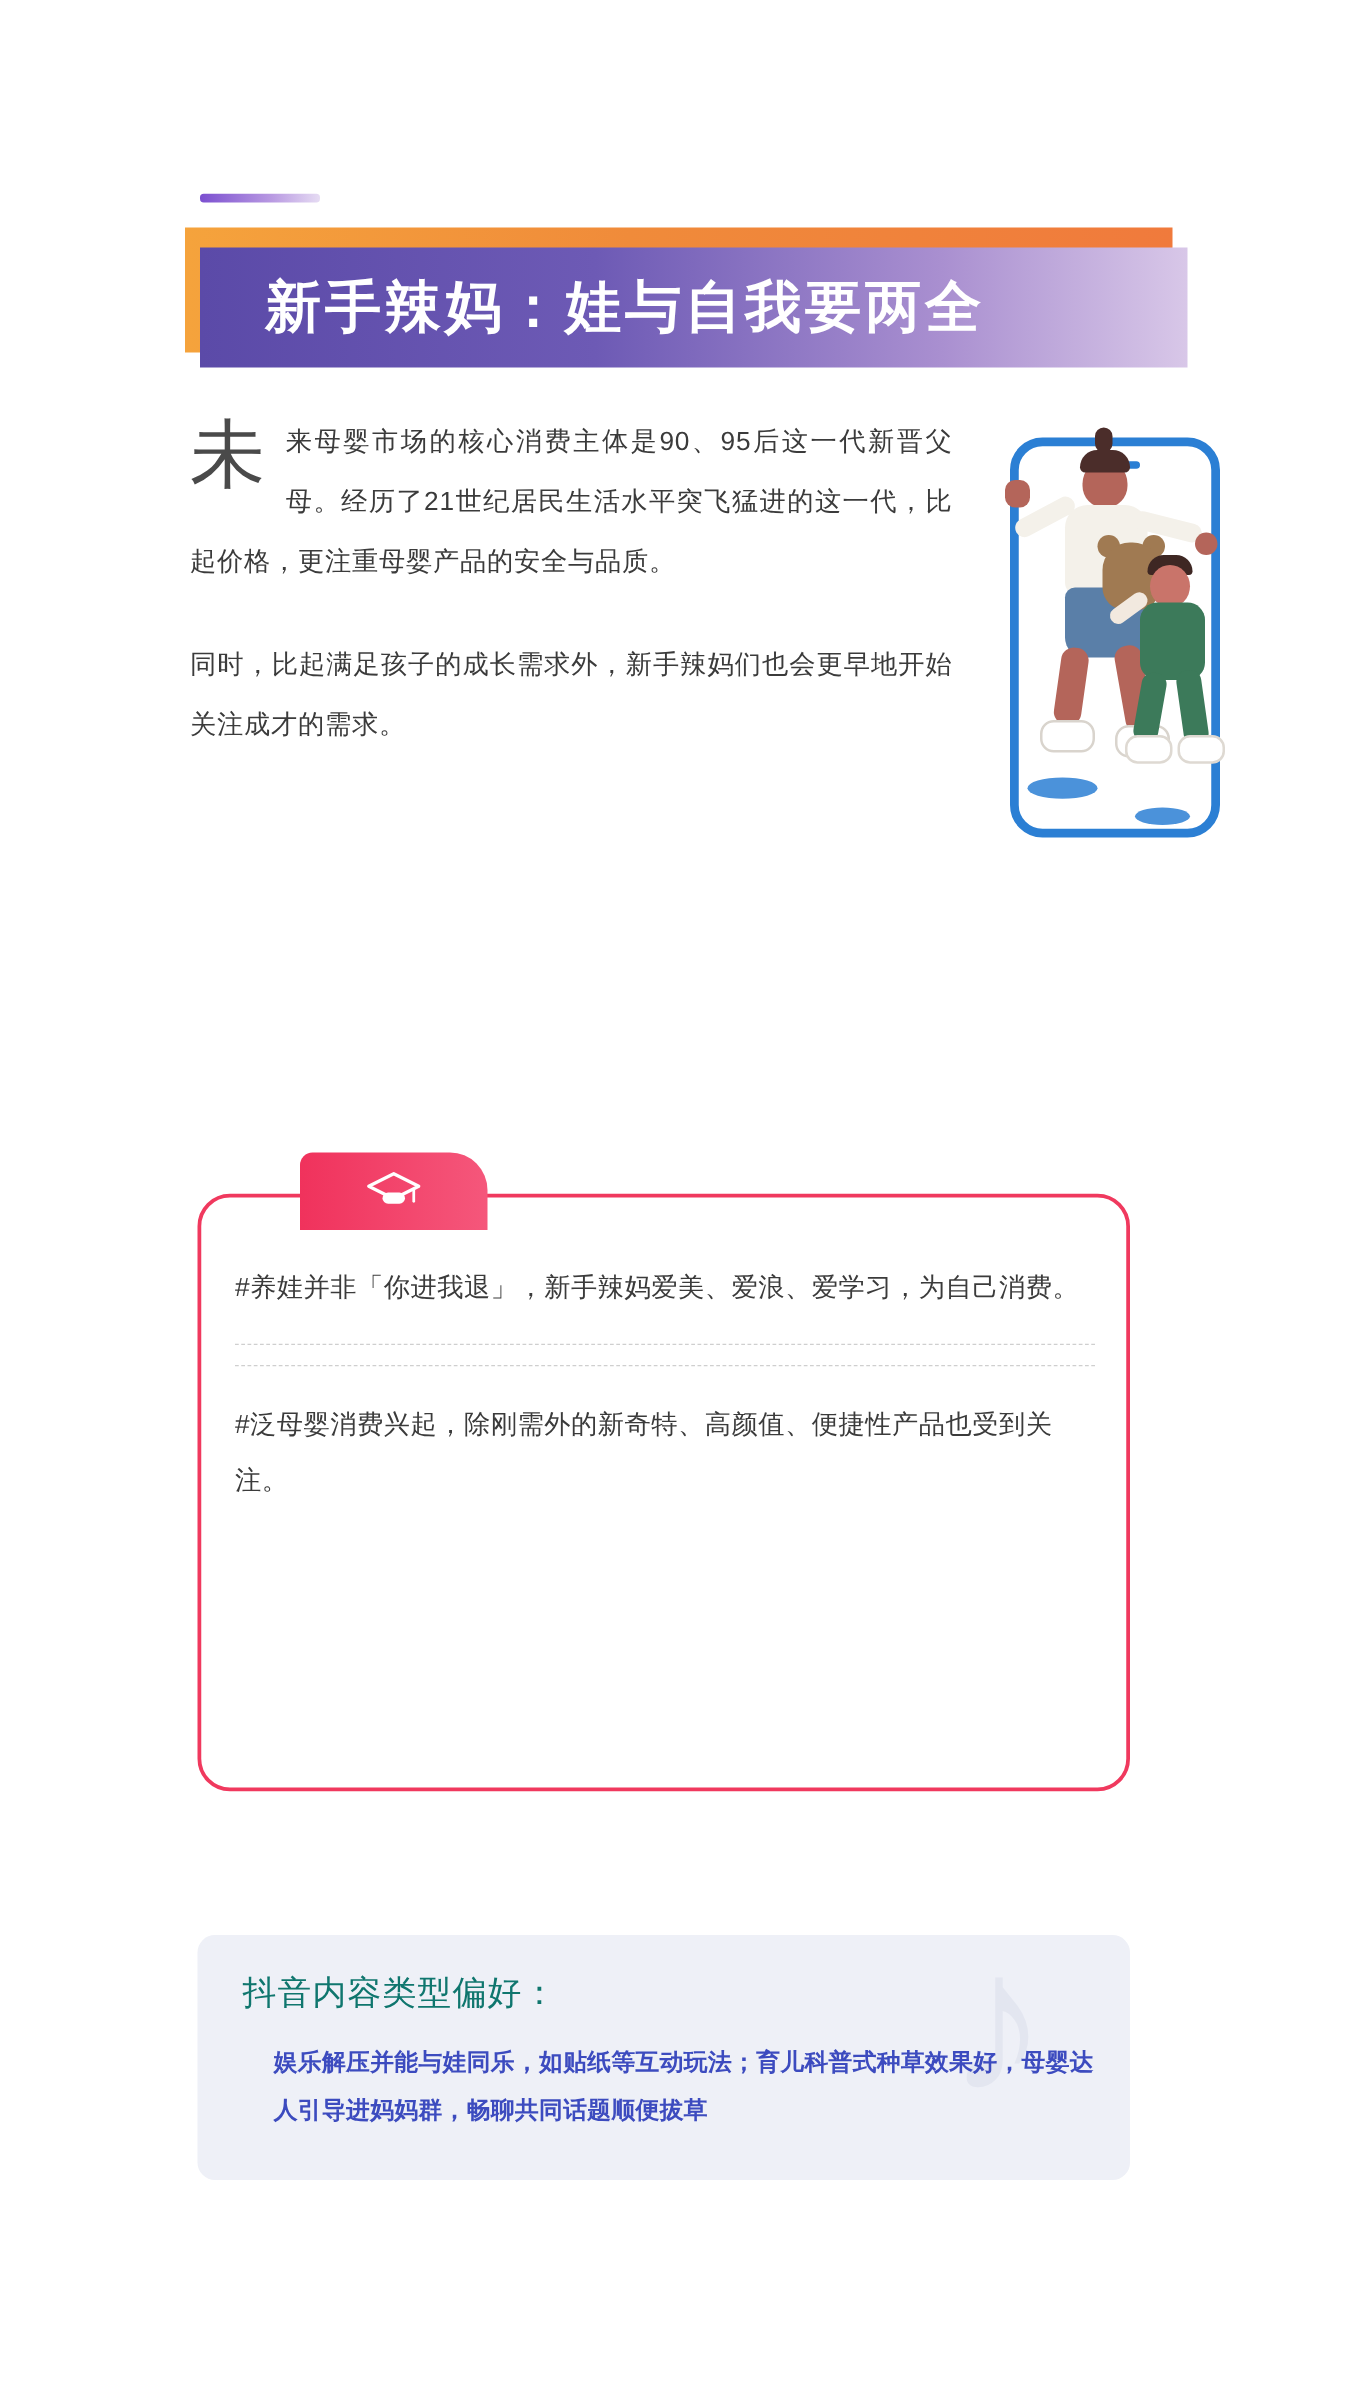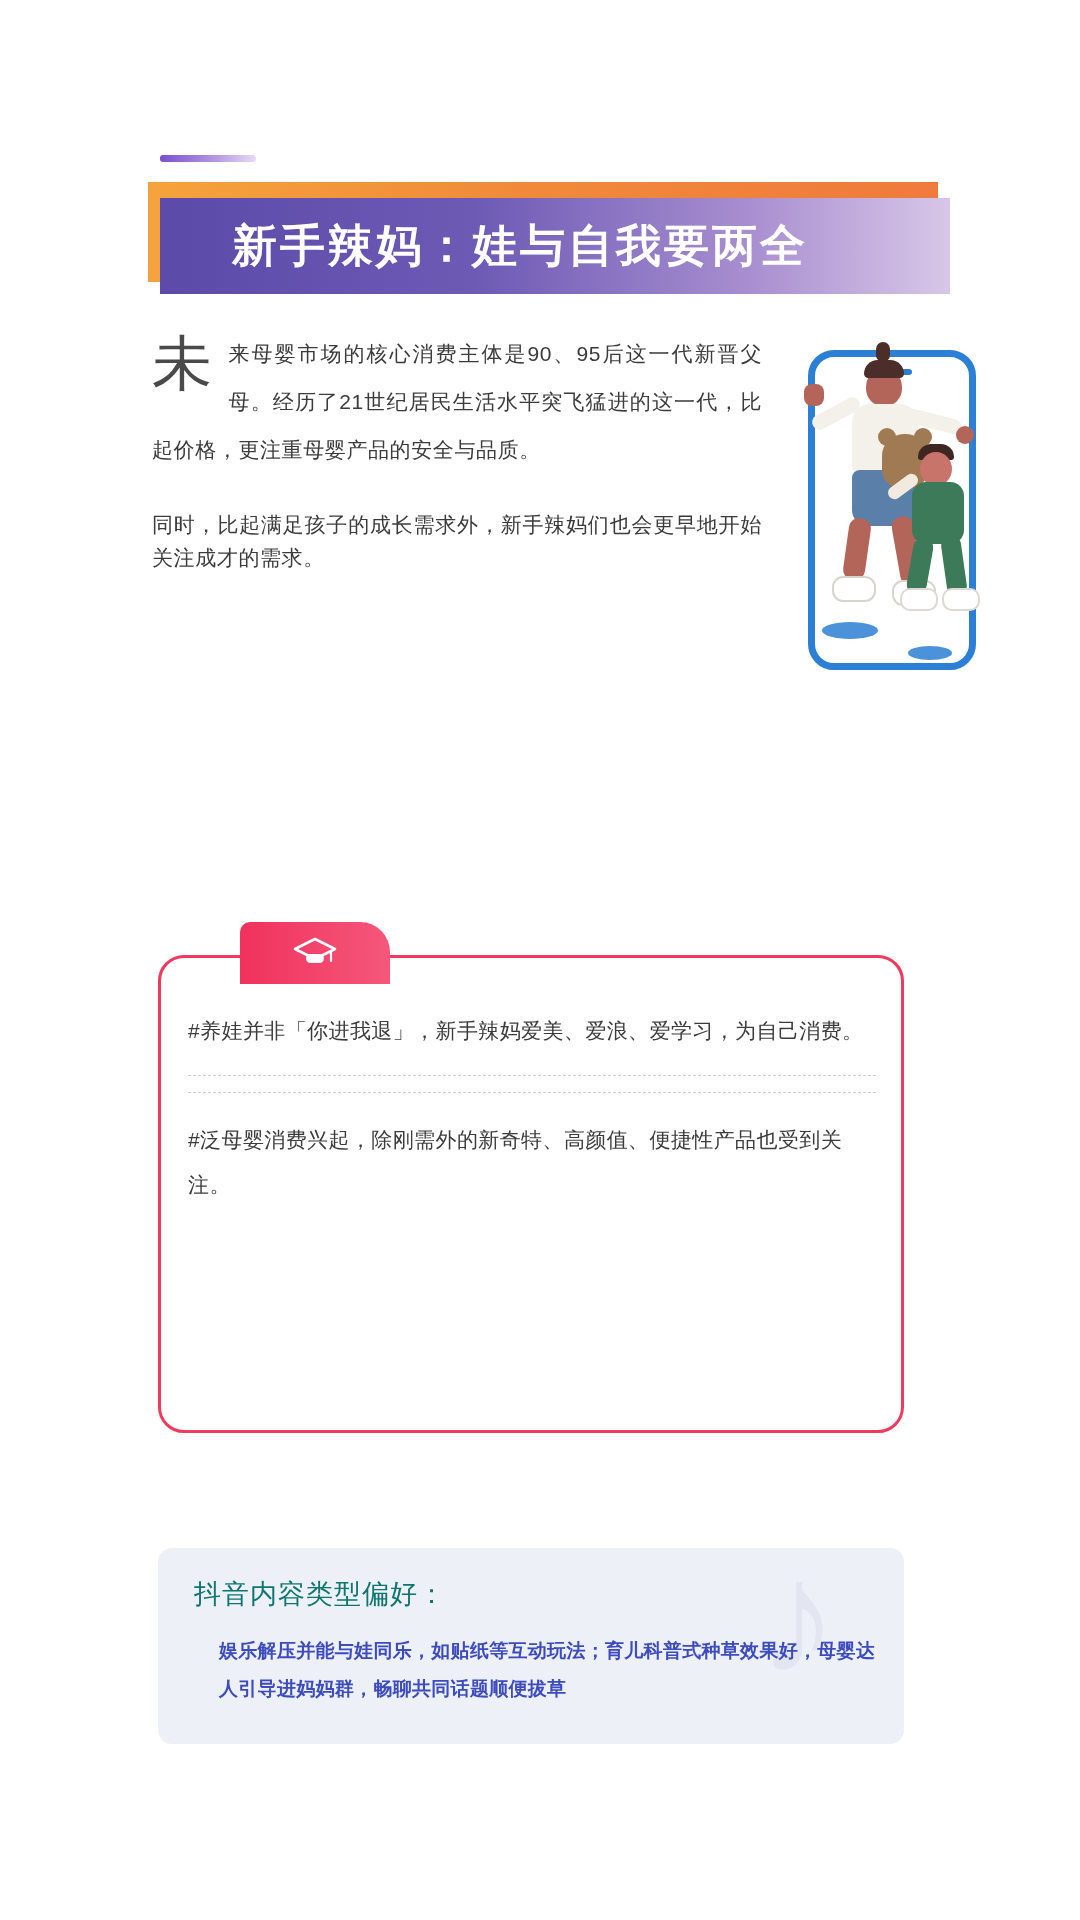--- a/index.html
+++ b/index.html
@@ -48,21 +48,21 @@
     height: 96px;
     background: linear-gradient(90deg, #5b4aa8 0%, #6d5ab5 40%, #a98fd0 75%, #d8c7e8 100%);
     display: flex;
     align-items: center;
   }
   .title-text {
     color: #ffffff;
     font-size: 45px;
     font-weight: bold;
     letter-spacing: 3px;
-    padding-left: 72px;
+    padding-left: 52px;
     white-space: nowrap;
   }
 
   
   .body-copy {
     position: absolute;
     left: 152px;
     top: 330px;
     width: 610px;
   }
@@ -76,21 +76,21 @@
   .drop-cap {
     float: left;
     font-size: 60px;
     line-height: 60px;
     color: #4a4a4a;
     margin: 4px 16px 0 0;
     font-weight: normal;
   }
   .para {
     font-size: 21px;
-    line-height: 33px;
+    line-height: 48px;
     color: #3b3b3b;
     letter-spacing: 0.6px;
     margin-top: 34px;
     text-align: justify;
   }
 
   
   .illo {
     position: absolute;
     left: 770px;

